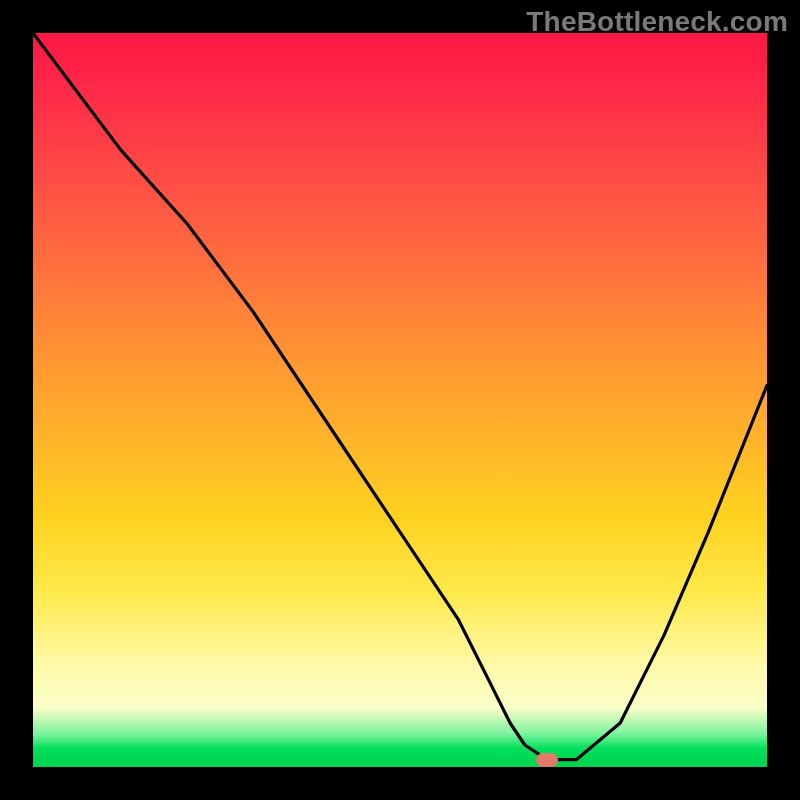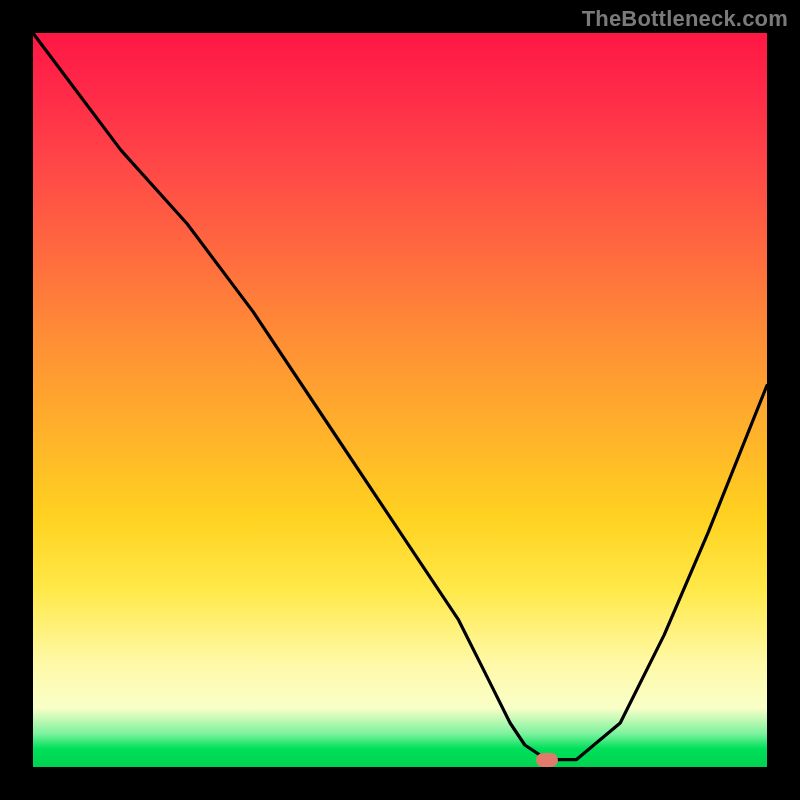--- a/index.html
+++ b/index.html
@@ -54,21 +54,21 @@
     height: 14px;
     border-radius: 7px;
     background: #e07a6a;
     transform: translate(-50%, -50%);
   }
   .watermark {
     position: absolute;
     top: 6px;
     right: 12px;
     font-family: Arial, Helvetica, sans-serif;
-    font-size: 22px;
+    font-size: 28px;
     font-weight: 600;
     color: #7a7a7a;
     letter-spacing: 0.2px;
   }
 </style>
 </head>
 <body>
 
 <div class="frame">
 

